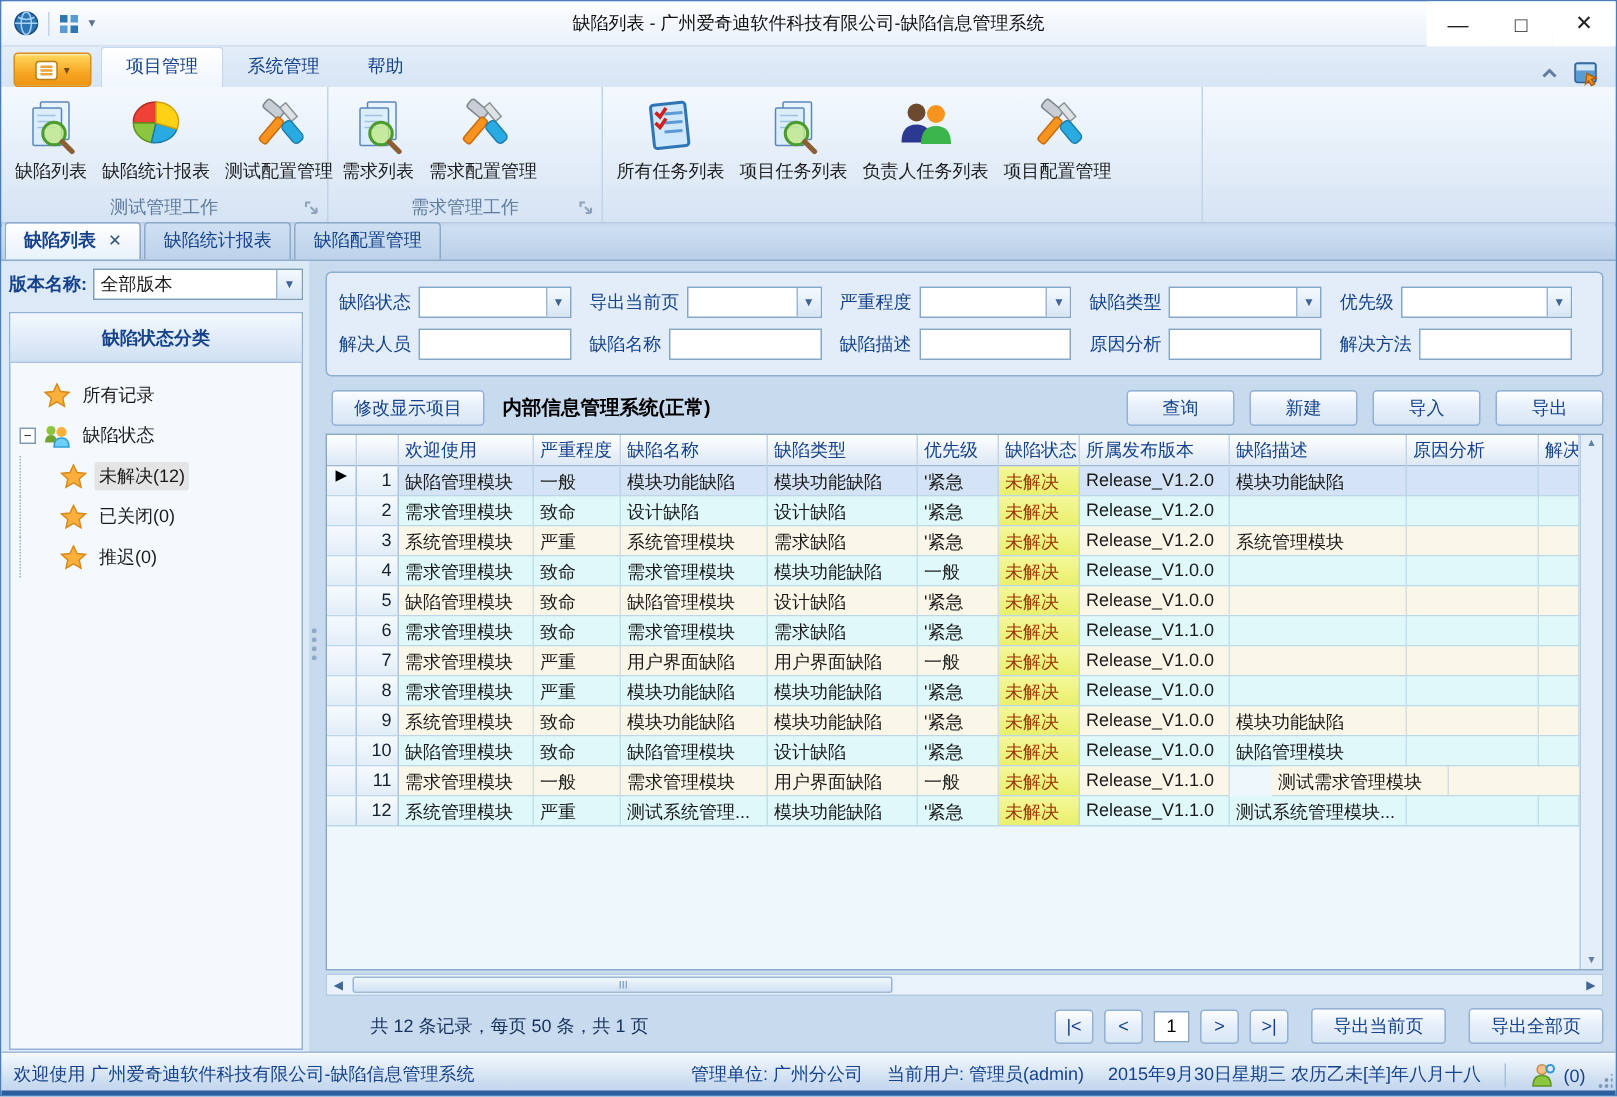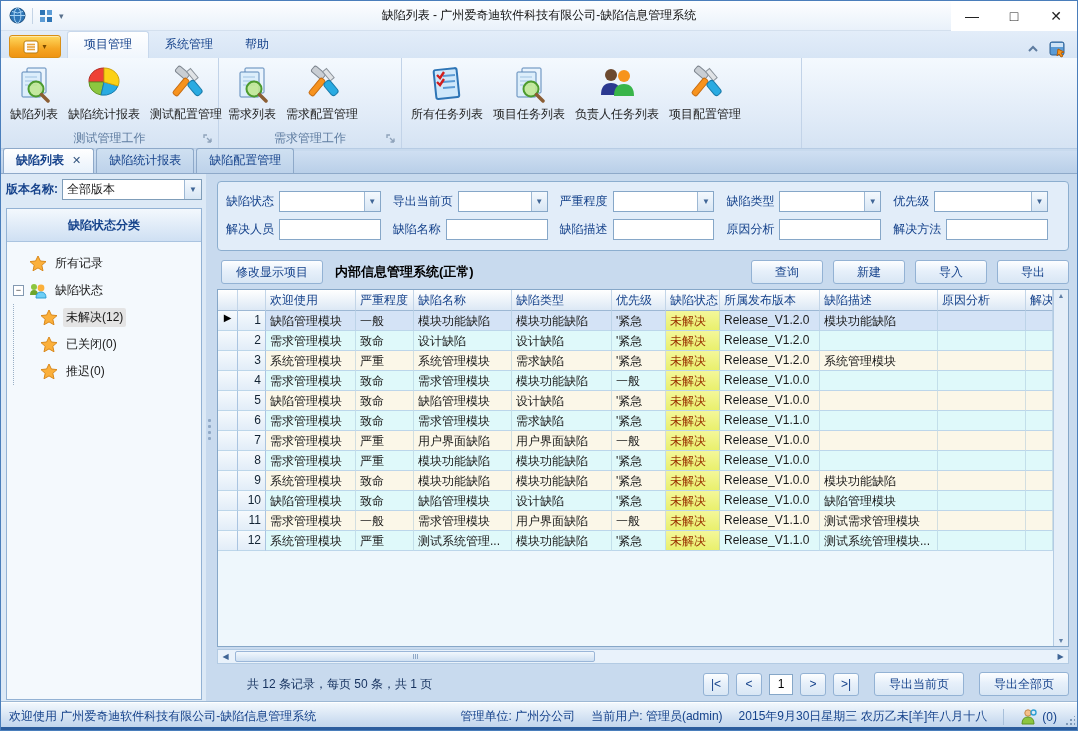--- a/index.html
+++ b/index.html
@@ -691,21 +691,21 @@
             <div class="grow row-cream">
               <div class="gcell fixed sel-arrow" style="width: 20px;"></div>
               <div class="gcell fixed num" style="width: 28px;">11</div>
               <div class="gcell data" style="width: 90px;">需求管理模块</div>
               <div class="gcell data" style="width: 58px;">一般</div>
               <div class="gcell data" style="width: 98px;">需求管理模块</div>
               <div class="gcell data" style="width: 100px;">用户界面缺陷</div>
               <div class="gcell data" style="width: 54px;">一般</div>
               <div class="gcell status" style="width: 54px;">未解决</div>
               <div class="gcell data" style="width: 100px;">Release_V1.1.0</div>
-              <div class="gcell data" style="width: 118px;">测试需求管理模块</div>
+              <div class="gcell data" style="width: 118px; margin-left: 28px;">测试需求管理模块</div>
               <div class="gcell data" style="width: 88px;"></div>
               <div class="gcell data" style="width: 27px;"></div>
             </div>
             <div class="grow row-cyan">
               <div class="gcell fixed sel-arrow" style="width: 20px;"></div>
               <div class="gcell fixed num" style="width: 28px;">12</div>
               <div class="gcell data" style="width: 90px;">系统管理模块</div>
               <div class="gcell data" style="width: 58px;">严重</div>
               <div class="gcell data" style="width: 98px;">测试系统管理...</div>
               <div class="gcell data" style="width: 100px;">模块功能缺陷</div>

